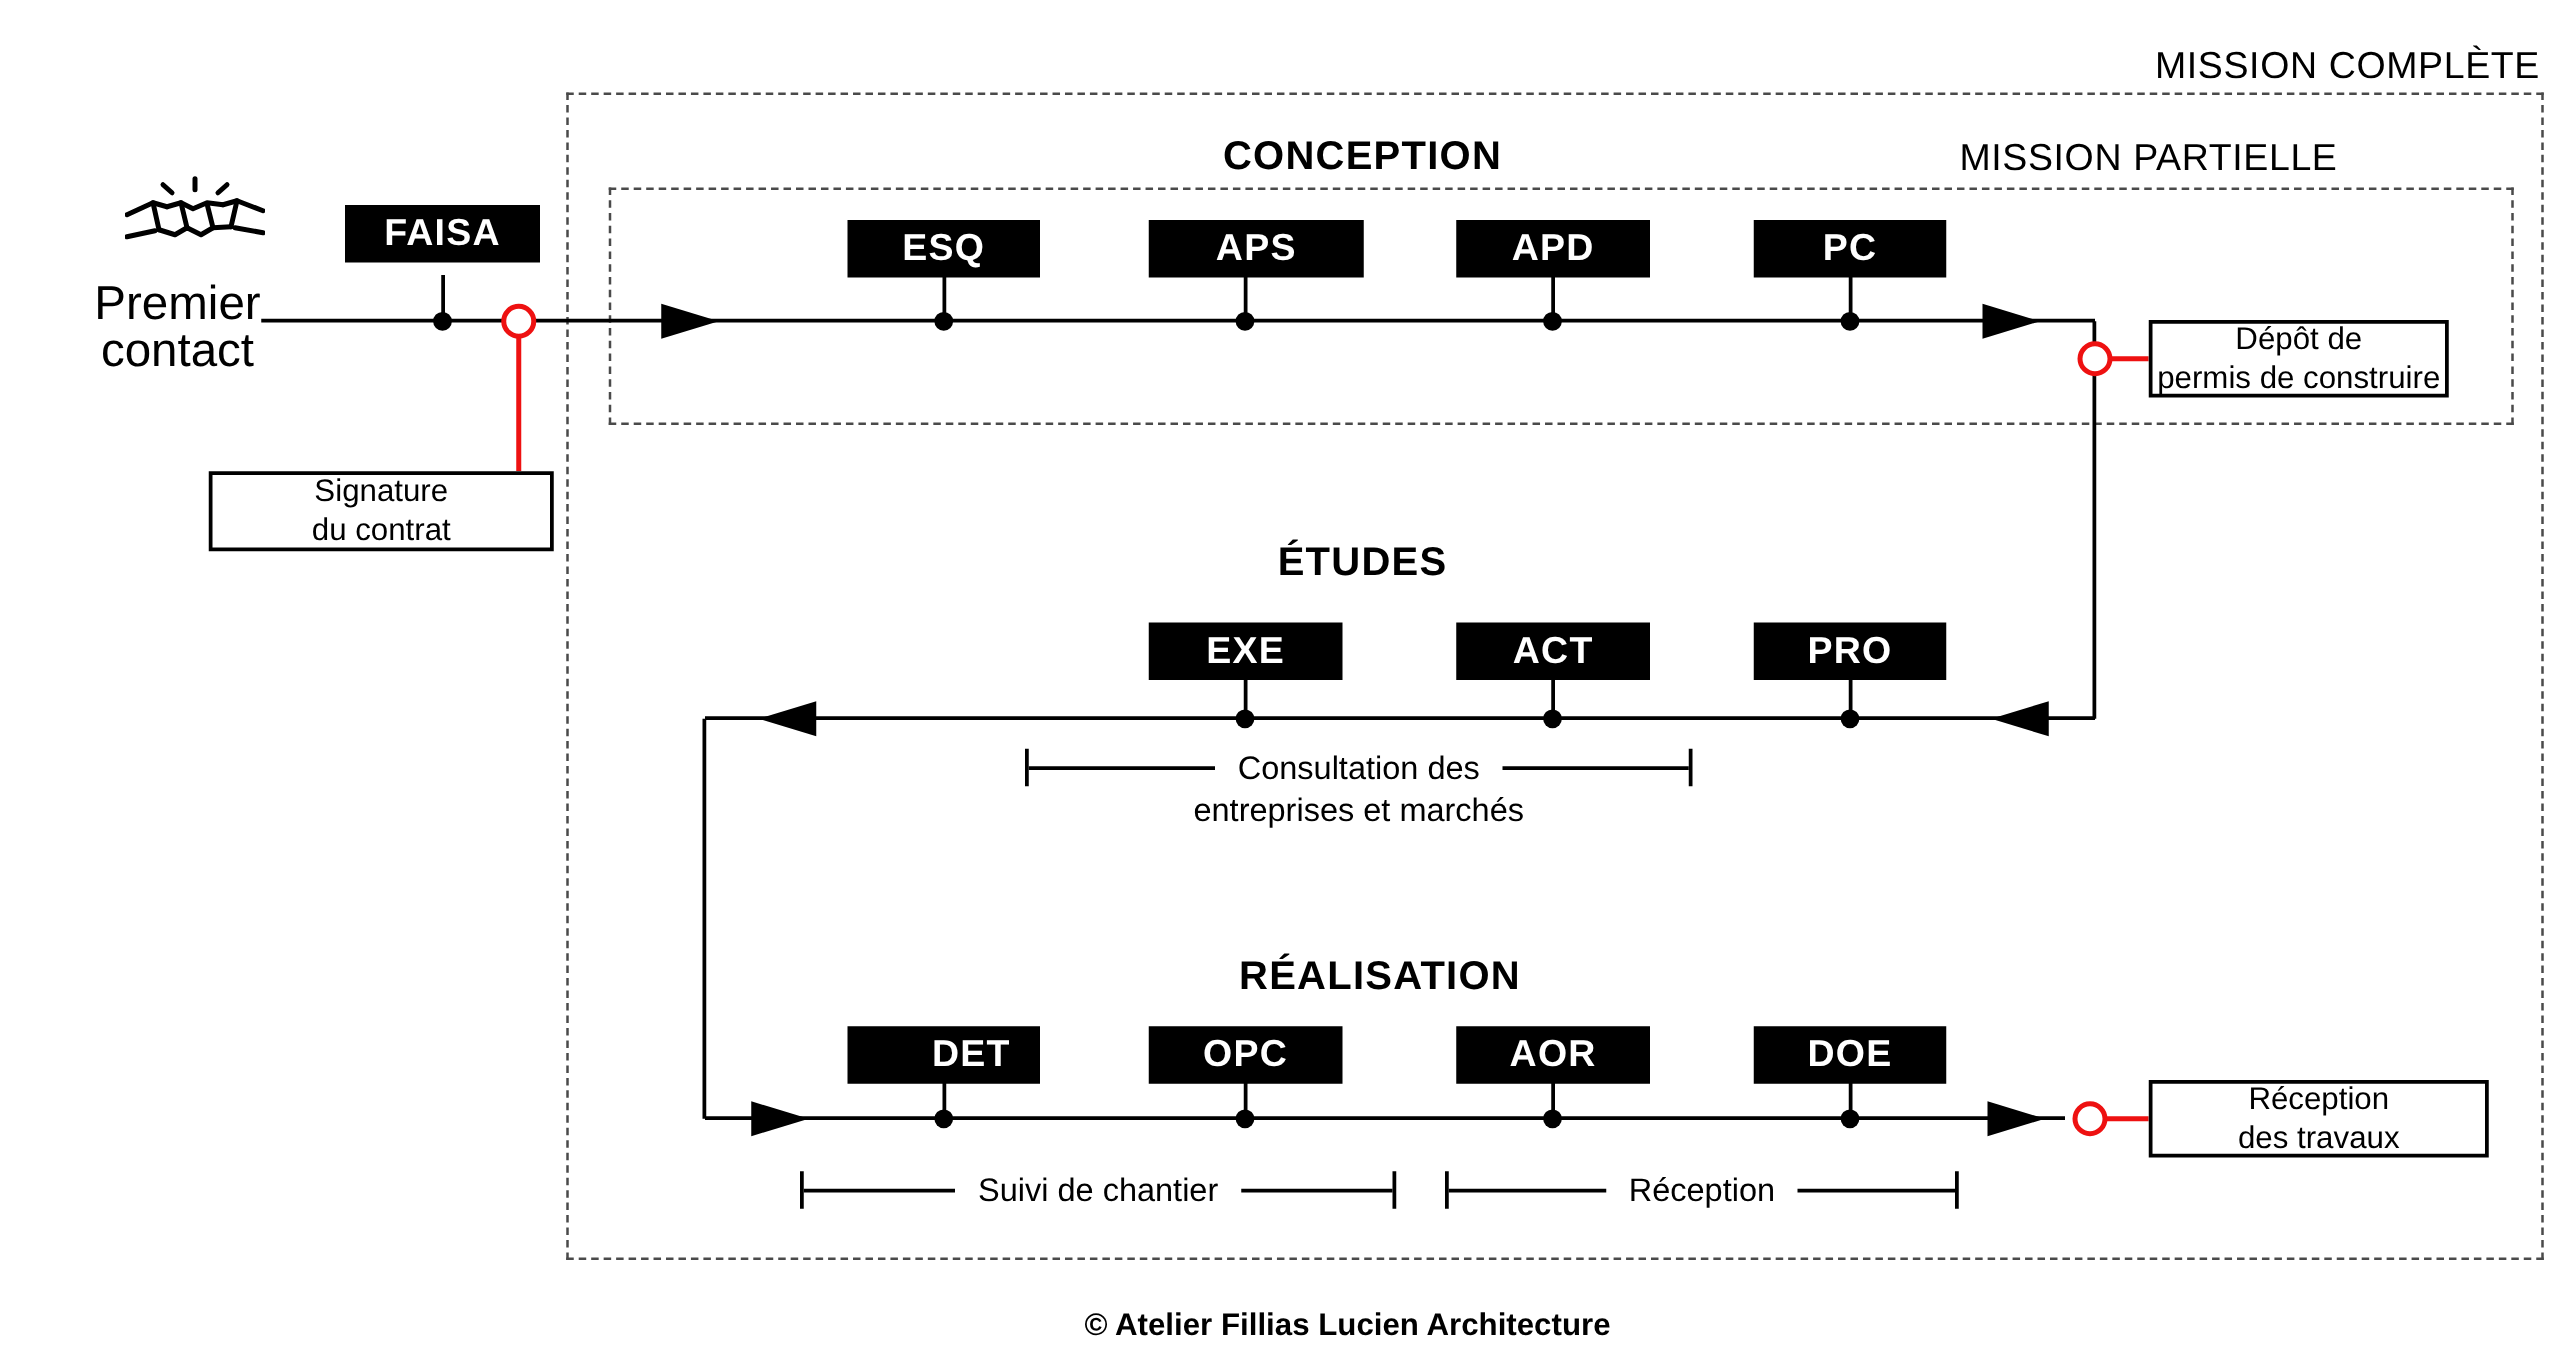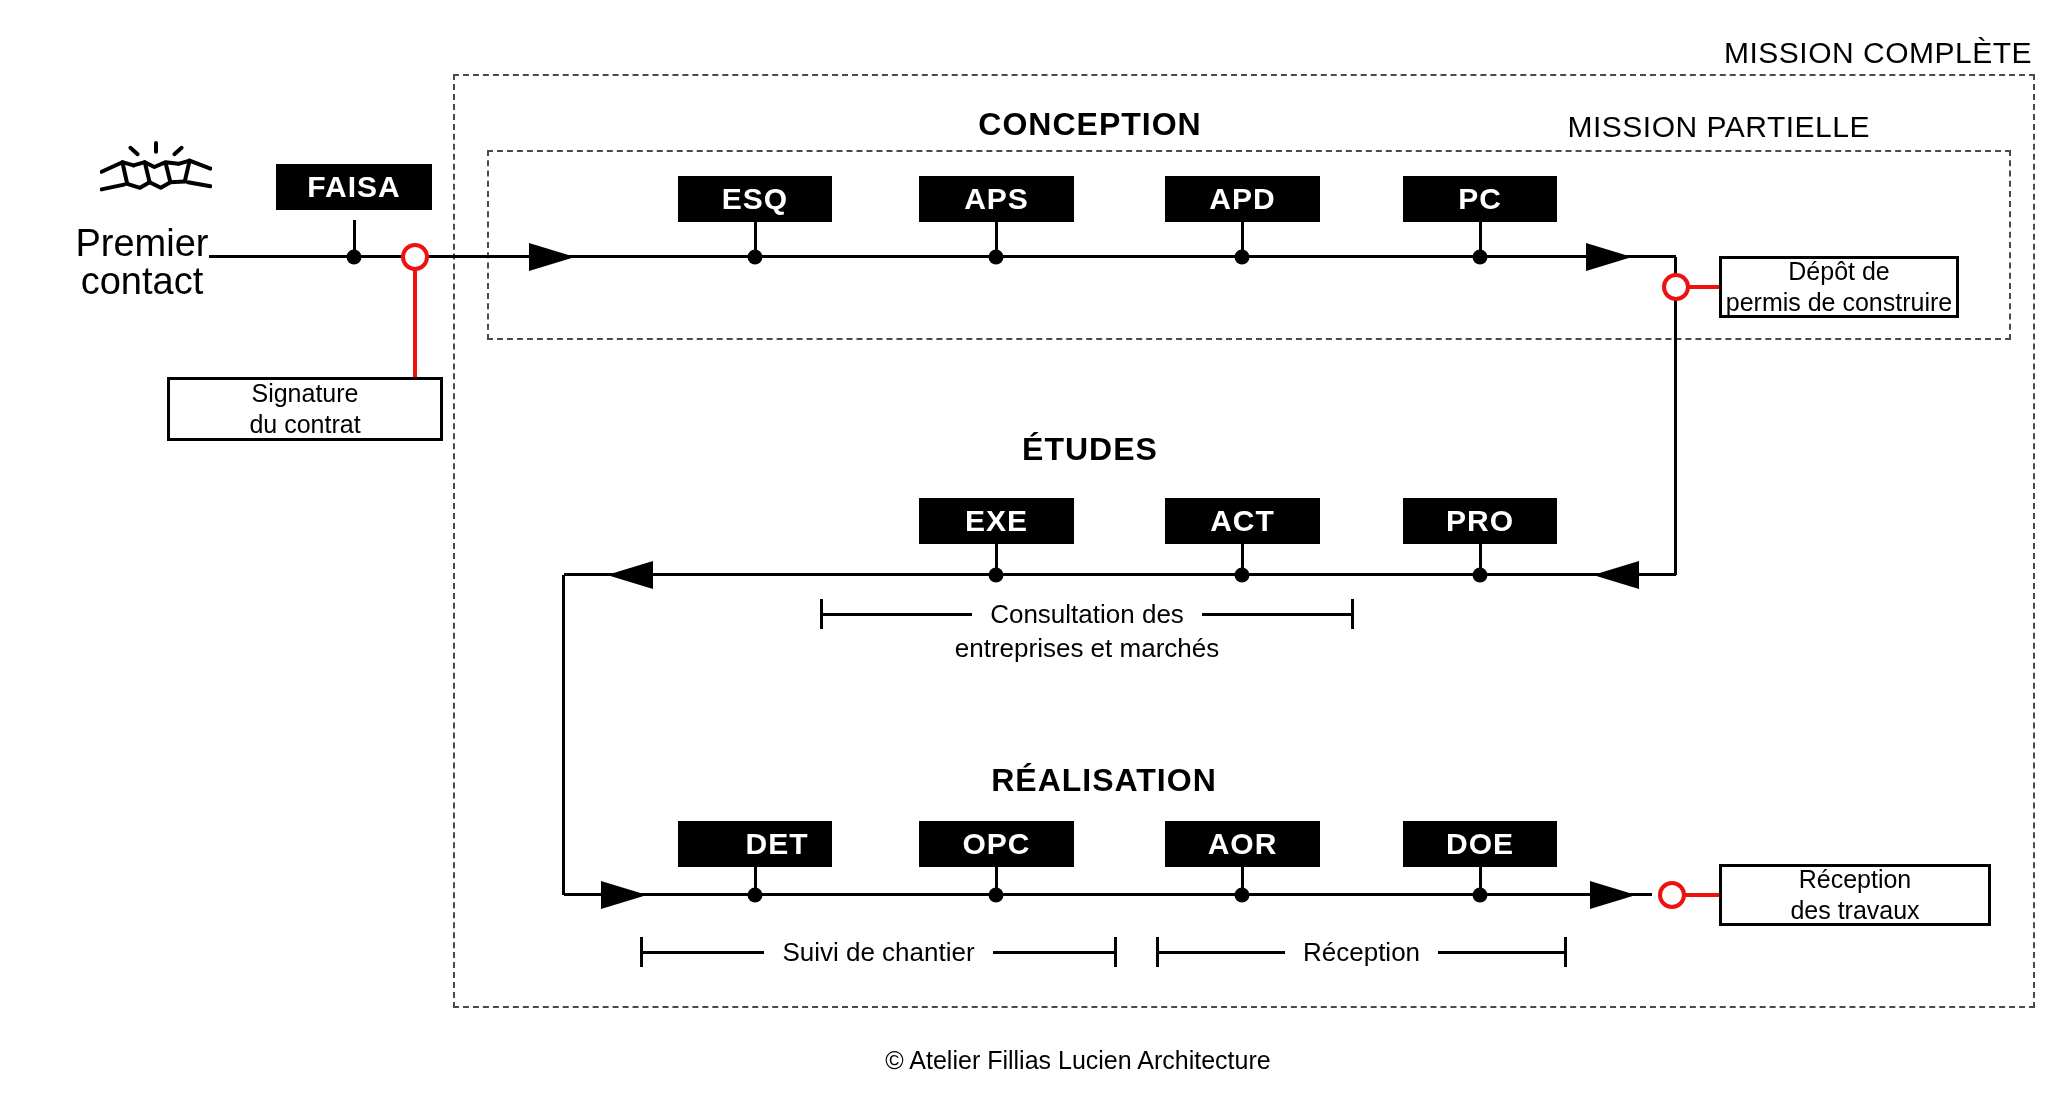--- a/index.html
+++ b/index.html
@@ -23,21 +23,21 @@
   .mcircle { position:absolute; width:28px; height:28px; border:4px solid var(--accent); background:#fff; border-radius:50%; transform:translate(-50%,-50%); z-index:4; }
   .redline { position:absolute; background:var(--accent); z-index:3; }
   .note-box { position:absolute; background:#fff; border:3px solid #000; display:flex; flex-direction:column; align-items:center; justify-content:center; font-size:25px; line-height:1.25; text-align:center; z-index:4; }
   .contact-label { position:absolute; font-size:38px; line-height:38px; text-align:center; }
   .bracket { position:absolute; display:flex; align-items:center; }
   .bracket .tickv { width:3px; height:30px; background:#000; flex:0 0 auto; }
   .bracket .seg { flex:1 1 auto; height:3px; background:#000; }
   .bracket .btxt { flex:0 0 auto; position:relative; height:38px; padding:0 18px; font-size:26px; white-space:nowrap; text-align:center; }
   .bracket .btxt .l1 { line-height:38px; }
   .bracket .btxt .l2 { position:absolute; top:37px; left:50%; transform:translateX(-50%); line-height:32px; white-space:nowrap; }
-  .copyright { position:absolute; font-size:25px; font-weight:normal; text-align:center; }
+  .copyright { position:absolute; font-size:25px; font-weight:bold; text-align:center; }
   .hand-icon { position:absolute; }
 </style>
 </head>
 <body>
 
 <div class="canvas">
 
   <div class="dashed" style="left:453px;top:74px;width:1582px;height:934px;"></div>
   <div class="dashed" style="left:487px;top:150px;width:1524px;height:190px;"></div>
 
@@ -78,21 +78,21 @@
 
   <div class="arr-r" style="left:529px;top:243px;"></div>
   <div class="arr-r" style="left:1586px;top:243px;"></div>
   <div class="arr-l" style="left:607px;top:561px;"></div>
   <div class="arr-l" style="left:1593px;top:561px;"></div>
   <div class="arr-r" style="left:601px;top:881px;"></div>
   <div class="arr-r" style="left:1590px;top:881px;"></div>
 
   <div class="phase-box" style="left:276px;top:164px;width:156px;">FAISA</div>
   <div class="phase-box" style="left:678px;top:176px;width:154px;">ESQ</div>
-  <div class="phase-box" style="left:919px;top:176px;width:155px;">APS</div>
+  <div class="phase-box" style="left:919px;top:176px;width:172px;">APS</div>
   <div class="phase-box" style="left:1165px;top:176px;width:155px;">APD</div>
   <div class="phase-box" style="left:1403px;top:176px;width:154px;">PC</div>
 
   <div class="tickline" style="left:353px;top:220px;height:37px;"></div>
   <div class="tickline" style="left:754px;top:220px;height:37px;"></div>
   <div class="tickline" style="left:995px;top:220px;height:37px;"></div>
   <div class="tickline" style="left:1241px;top:220px;height:37px;"></div>
   <div class="tickline" style="left:1479px;top:220px;height:37px;"></div>
   <div class="dot" style="left:354px;top:257px;"></div>
   <div class="dot" style="left:755px;top:257px;"></div>

